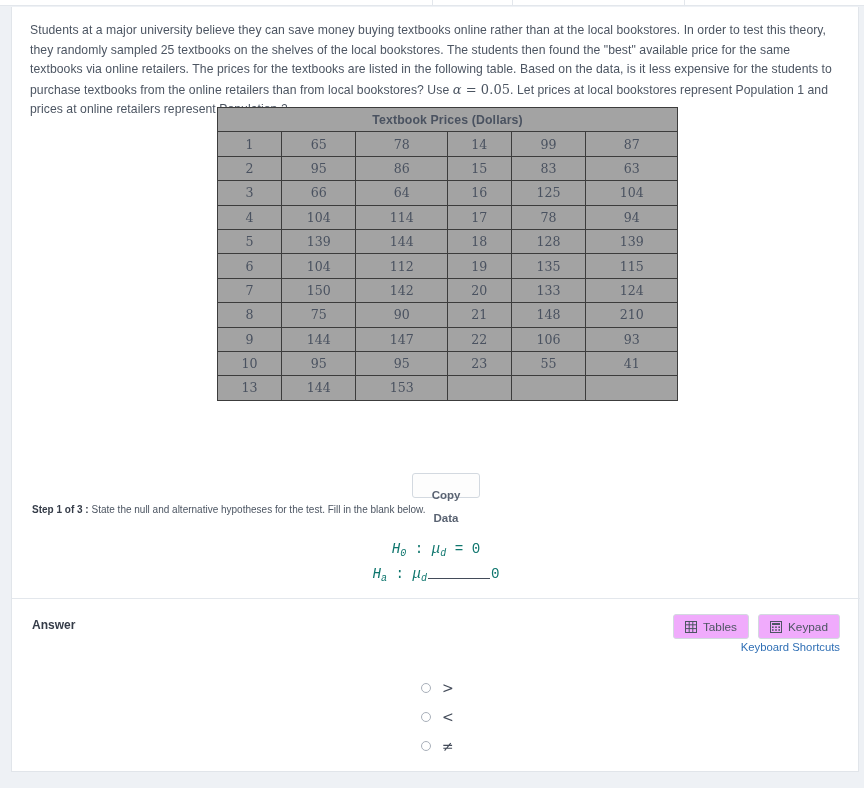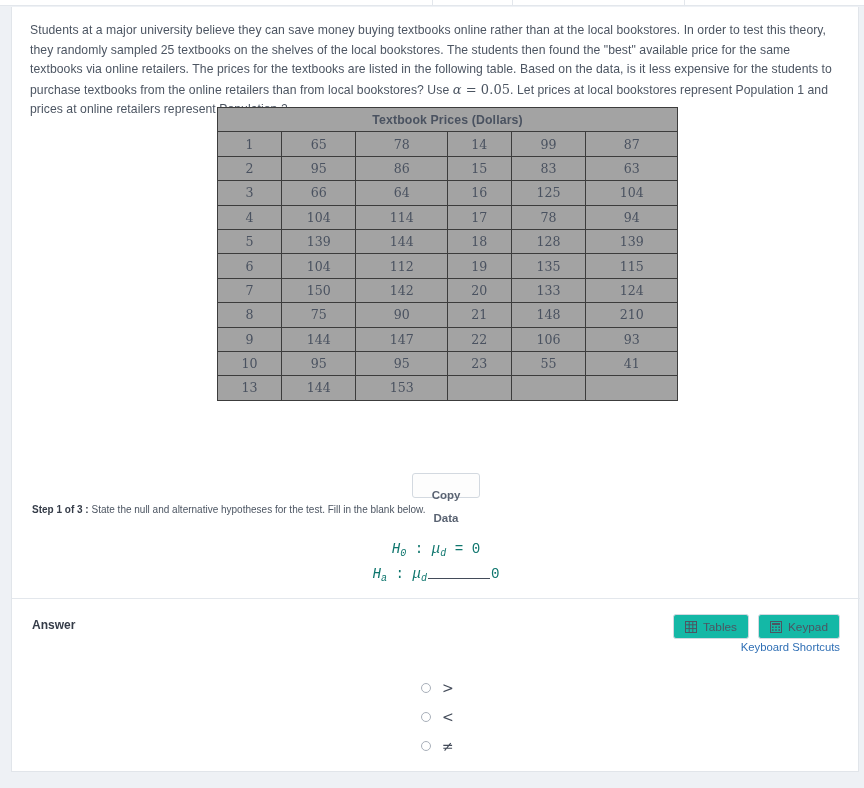--- a/index.html
+++ b/index.html
@@ -202,21 +202,21 @@
     top: 607px;
     display: flex;
     gap: 9px;
   }
   .tool-btn {
     display: flex;
     align-items: center;
     gap: 6px;
     height: 25px;
     padding: 0 11px;
-    background: #14b8a6;
+    background: #f0abfc;
     border: 1px solid #d3d9e0;
     border-radius: 3px;
     font-size: 11.8px;
     color: #4c5562;
     cursor: pointer;
     font-family: "Liberation Sans", sans-serif;
   }
   .tool-btn svg { display: block; }
   .kbd-shortcuts {
     position: absolute;

